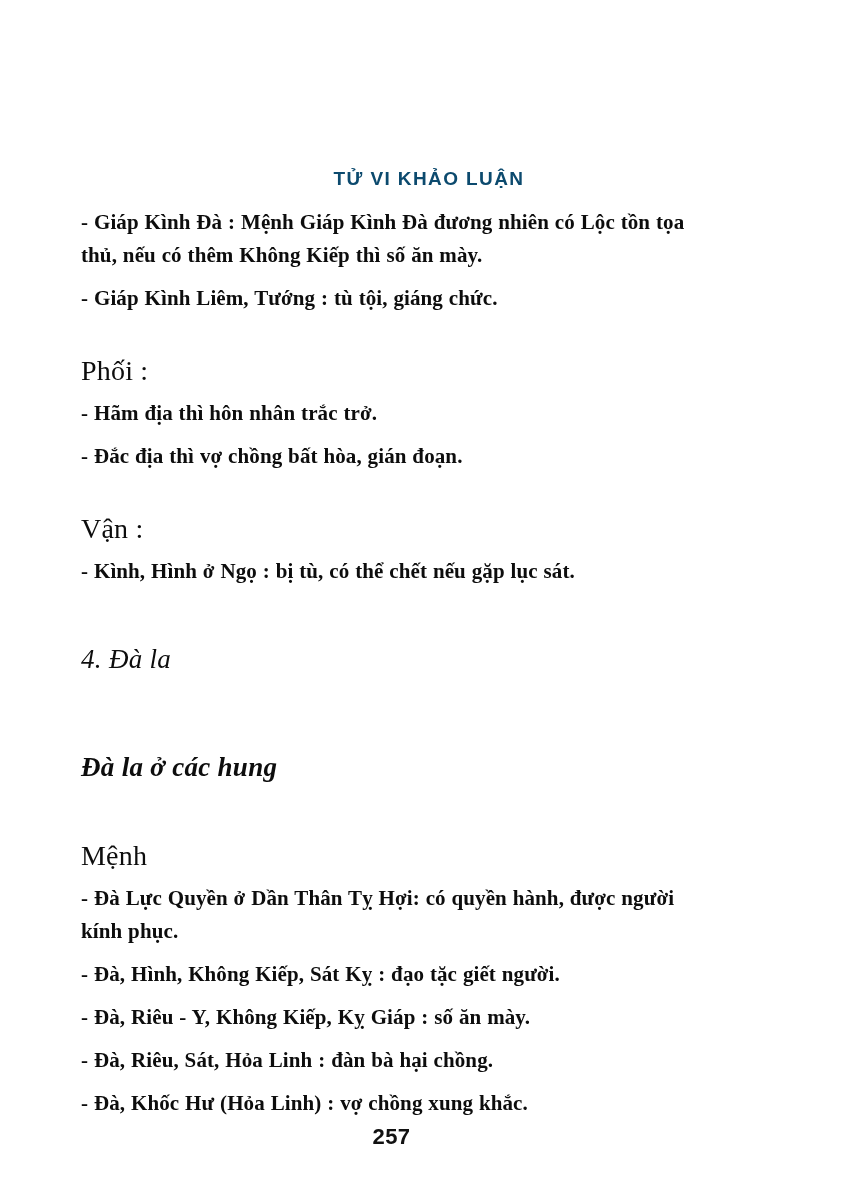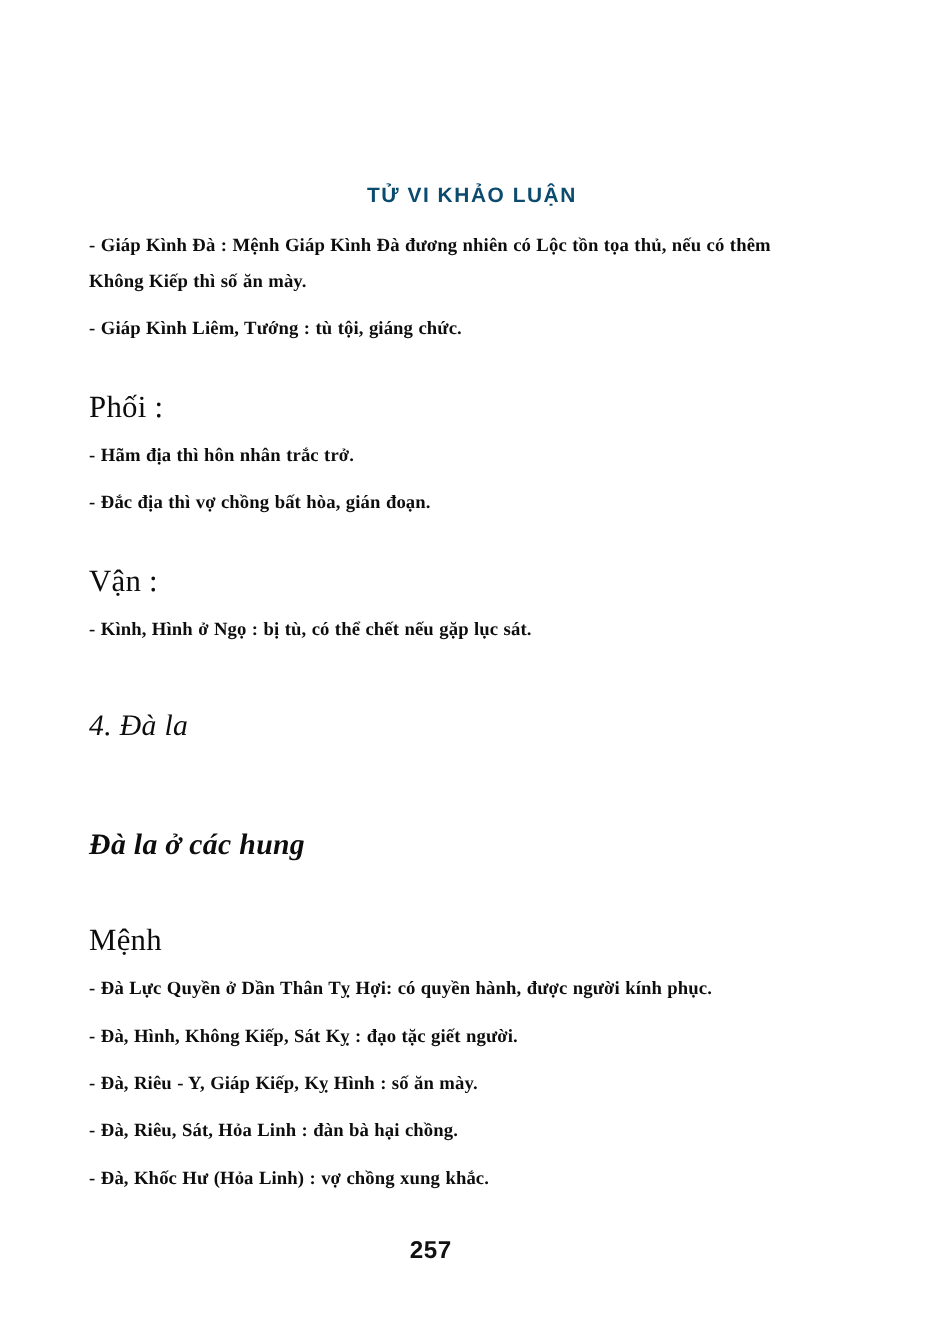--- a/index.html
+++ b/index.html
@@ -40,21 +40,21 @@
   .para {
     font-size: 23.5px;
     line-height: 33px;
     font-weight: 700;
     margin: 0 0 9px 0;
     letter-spacing: 0.1px;
     word-spacing: 0.5px;
   }
 
   .bullet {
-    font-size: 17px;
+    font-size: 21px;
     line-height: 33px;
     font-weight: 700;
     margin: 0 0 10px 0;
     letter-spacing: 0.1px;
     word-spacing: 0.5px;
   }
 
   .sub-head {
     font-size: 28px;
     line-height: 32px;
@@ -136,21 +136,21 @@
     <h3 class="section-sub">Đà la ở các hung</h3>
 
     <div class="gap-xl"></div>
 
     <p class="sub-head">Mệnh</p>
 
     <p class="bullet">- Đà Lực Quyền ở Dần Thân Tỵ Hợi: có quyền hành, được người kính phục.</p>
 
     <p class="bullet">- Đà, Hình, Không Kiếp, Sát Kỵ : đạo tặc giết người.</p>
 
-    <p class="bullet">- Đà, Riêu - Y, Giáp Kiếp, Kỵ Hình : số ăn mày.</p>
+    <p class="bullet">- Đà, Riêu - Y, Không Kiếp, Kỵ Giáp : số ăn mày.</p>
 
     <p class="bullet">- Đà, Riêu, Sát, Hỏa Linh : đàn bà hại chồng.</p>
 
     <p class="bullet">- Đà, Khốc Hư (Hỏa Linh) : vợ chồng xung khắc.</p>
 
   </div>
 
   <div class="folio">257</div>
 
 </div>

